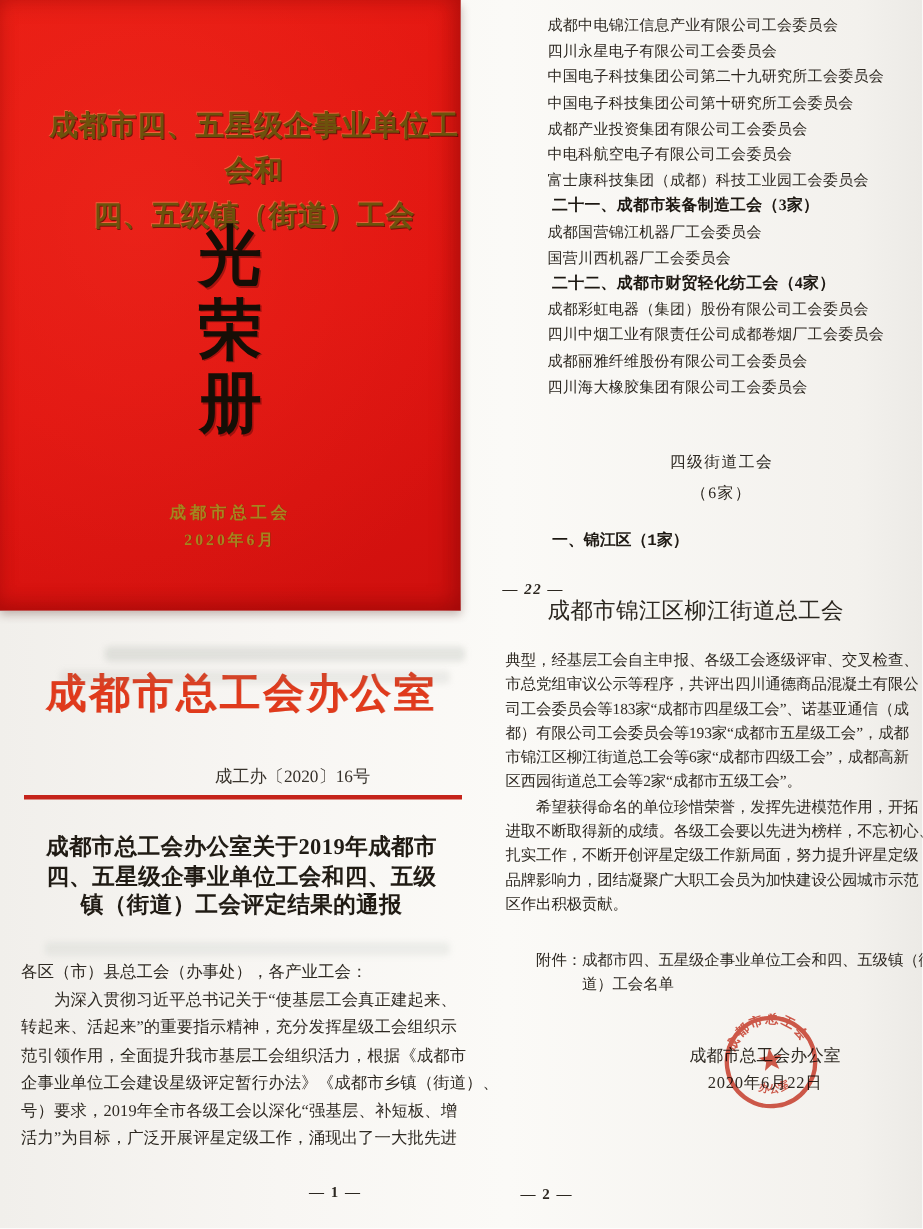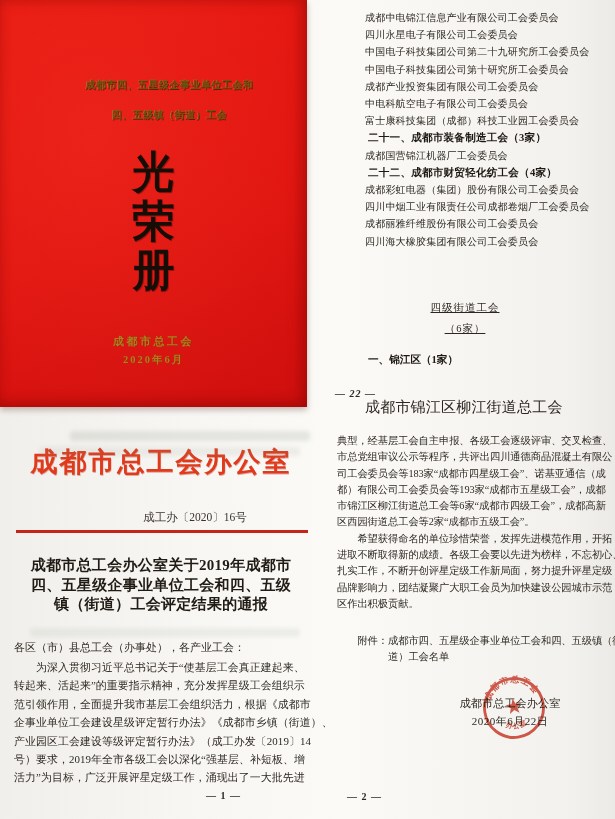--- a/index.html
+++ b/index.html
@@ -16,21 +16,21 @@
   
   .cover {
     position: absolute; left: 0; top: 3; width: 307px; height: 407px;
     background:
       radial-gradient(140% 120% at 30% 35%, rgba(255,70,50,0.25), rgba(0,0,0,0) 60%),
       linear-gradient(160deg, #e81a12 0%, #e01410 55%, #cf100e 100%);
     box-shadow: 0 3px 6px rgba(70,30,20,0.30), inset -6px 0 14px rgba(120,5,5,0.35), inset 0 -6px 12px rgba(120,5,5,0.25);
   }
   .cover-title { position: absolute; left: 0; top: 70px; width: 100%; text-align: center; }
   .cover-title-line {
-    font-size: 10px; font-weight: 700; line-height: 30px;
+    font-size: 19px; font-weight: 700; line-height: 30px;
     color: #6d520c; letter-spacing: 0.5px;
     text-shadow: 0.6px 0.6px 0 rgba(20,10,0,0.55), -0.4px -0.4px 0 rgba(255,215,120,0.35);
     padding-left: 32px;
   }
   .glory { position: absolute; left: 0; top: 148px; width: 100%; text-align: center; }
   .glory-char {
     display: block; font-size: 42px; line-height: 49px; font-weight: 900;
     color: #160e06; letter-spacing: 0; transform: scaleY(1.04);
     text-shadow: 1px 1px 0 rgba(40,0,0,0.35);
   }
@@ -40,24 +40,24 @@
     text-shadow: 0.4px 0.4px 0 rgba(90,50,0,0.5);
   }
   .cover-org { top: 334px; font-size: 11px; }
   .cover-date { top: 353px; font-size: 10.5px; letter-spacing: 2px; }
 
   
   .roster { position: absolute; left: 330px; top: 0; width: 285px; height: 428px; color: #2c2720; }
   .roster-list { position: absolute; left: 35px; top: 9px; width: 246px; }
   .roster-line { font-size: 10px; line-height: 17.2px; letter-spacing: 0.2px; white-space: nowrap; }
   .roster-line.bold { font-weight: 700; font-size: 10.6px; color: #1d1812; padding-left: 3px; }
-  .roster-center { position: absolute; left: 0; top: 301px; width: 270px; text-align: center; text-decoration: underline; }
+  .roster-center { position: absolute; left: 16px; top: 301px; width: 270px; text-align: center; }
   .roster-center-title { font-size: 10.5px; letter-spacing: 1px; }
   .roster-center-count { font-size: 10.5px; margin-top: 7px; letter-spacing: 1px; }
-  .district-heading { position: absolute; left: 38px; top: 353px; font-size: 10.6px; font-weight: 700; color: #1d1812; }
+  .district-heading { position: absolute; left: 38px; top: 353px; font-size: 10.6px; font-weight: 700; color: #1d1812; font-family: Liberation Mono, monospace; }
   .district-item { position: absolute; left: 35px; top: 370px; font-size: 15px; letter-spacing: 0.2px; margin-top: 28px; }
   .pageno { font-size: 10px; color: #2c2720; letter-spacing: 1px; }
   .pageno-22 { position: absolute; left: 5px; top: 388px; font-weight: 700; font-style: italic; }
 
   
   .bleed { position: absolute; filter: blur(2.2px); pointer-events: none; }
   .bleed-notice-a { left: 70px; top: 431px; width: 240px; height: 10px; background: rgba(130,140,130,0.18); border-radius: 3px; }
   .bleed-notice-b { left: 40px; top: 447px; width: 260px; height: 9px; background: rgba(130,140,130,0.12); border-radius: 3px; }
   .bleed-notice-c { left: 30px; top: 628px; width: 270px; height: 9px; background: rgba(120,135,125,0.10); border-radius: 3px; }
 
@@ -114,20 +114,21 @@
     <div class="roster-list">
         <div class="roster-line">成都中电锦江信息产业有限公司工会委员会</div>
         <div class="roster-line">四川永星电子有限公司工会委员会</div>
         <div class="roster-line">中国电子科技集团公司第二十九研究所工会委员会</div>
         <div class="roster-line">中国电子科技集团公司第十研究所工会委员会</div>
         <div class="roster-line">成都产业投资集团有限公司工会委员会</div>
         <div class="roster-line">中电科航空电子有限公司工会委员会</div>
         <div class="roster-line">富士康科技集团（成都）科技工业园工会委员会</div>
         <div class="roster-line bold">二十一、成都市装备制造工会（3家）</div>
         <div class="roster-line">成都国营锦江机器厂工会委员会</div>
+        <div class="roster-line">国营川西机器厂工会委员会</div>
         <div class="roster-line bold">二十二、成都市财贸轻化纺工会（4家）</div>
         <div class="roster-line">成都彩虹电器（集团）股份有限公司工会委员会</div>
         <div class="roster-line">四川中烟工业有限责任公司成都卷烟厂工会委员会</div>
         <div class="roster-line">成都丽雅纤维股份有限公司工会委员会</div>
         <div class="roster-line">四川海大橡胶集团有限公司工会委员会</div>
       </div>
     <div class="roster-center">
       <div class="roster-center-title">四级街道工会</div>
       <div class="roster-center-count">（6家）</div>
     </div>
@@ -144,21 +145,20 @@
         <div class="notice-title-line">成都市总工会办公室关于2019年成都市</div>
         <div class="notice-title-line">四、五星级企事业单位工会和四、五级</div>
         <div class="notice-title-line">镇（街道）工会评定结果的通报</div>
       </div>
     <div class="salutation">各区（市）县总工会（办事处），各产业工会：</div>
     <div class="notice-body">
         <div class="body-line">　　为深入贯彻习近平总书记关于“使基层工会真正建起来、</div>
         <div class="body-line">转起来、活起来”的重要指示精神，充分发挥星级工会组织示</div>
         <div class="body-line">范引领作用，全面提升我市基层工会组织活力，根据《成都市</div>
         <div class="body-line">企事业单位工会建设星级评定暂行办法》《成都市乡镇（街道）、</div>
-        <div class="body-line">产业园区工会建设等级评定暂行办法》（成工办发〔2019〕14</div>
         <div class="body-line">号）要求，2019年全市各级工会以深化“强基层、补短板、增</div>
         <div class="body-line">活力”为目标，广泛开展评星定级工作，涌现出了一大批先进</div>
       </div>
     <div class="pageno pageno-1">— 1 —</div>
   </div>
   <div class="bleed bleed-notice-a"></div>
   <div class="bleed bleed-notice-b"></div>
   <div class="bleed bleed-notice-c"></div>
 
   <div class="page2">

